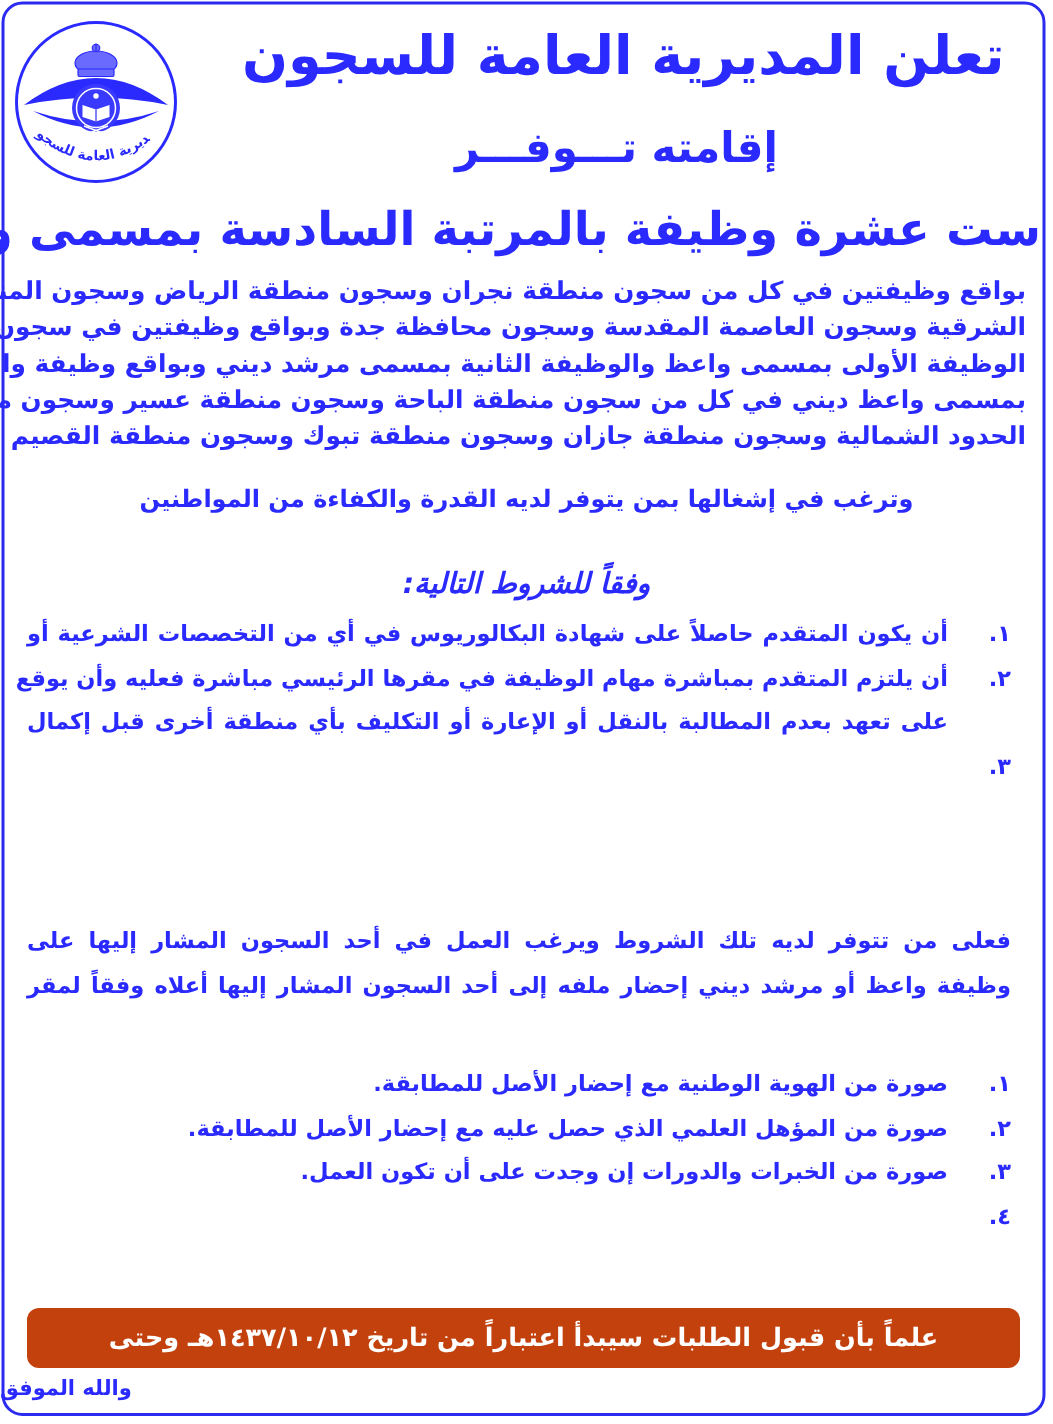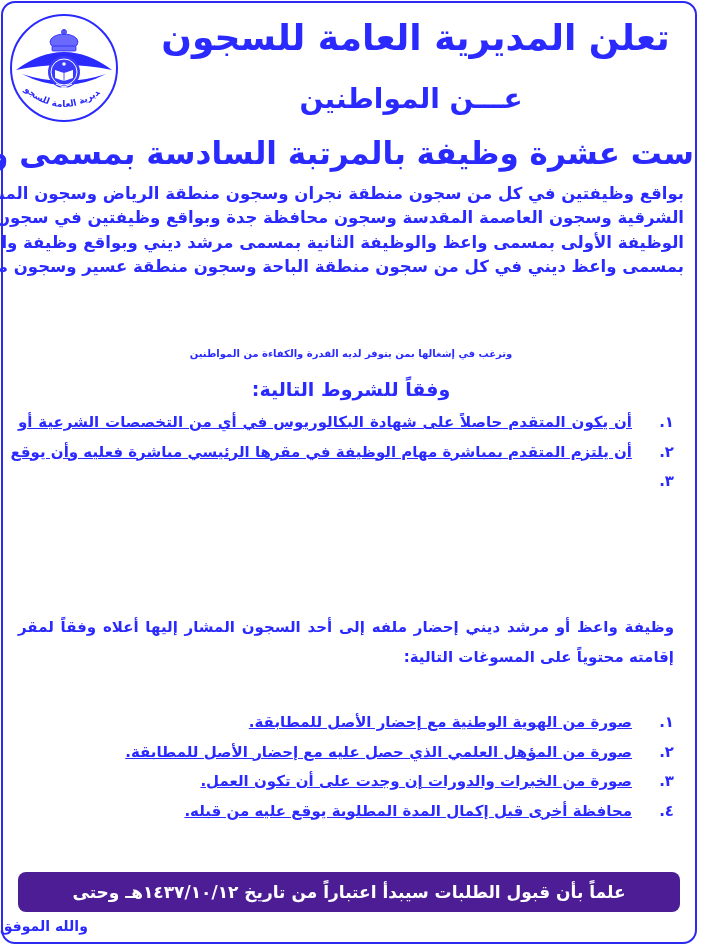--- a/index.html
+++ b/index.html
@@ -29,49 +29,49 @@
     position: absolute; left: 8px; top: 12px; width: 112px; height: 112px;
   }
   .para {
     position: absolute; left: 18px; right: 18px; top: 182px;
     font-size: 16.5px; line-height: 24.3px; color: #2a2aff; text-align: justify;
     text-align-last: center;
   }
   .para .line { display: block; text-align: justify; text-align-last: justify; white-space: nowrap; }
   .para .line.last { text-align-last: center; }
   .desire {
-    position: absolute; left: 18px; right: 18px; top: 343px;
-    text-align: center; font-size: 10px; line-height: 22px; color: #2a2aff;
+    position: absolute; left: 18px; right: 18px; top: 322px;
+    text-align: center; font-size: 16px; line-height: 22px; color: #2a2aff;
   }
   .cond-title {
     position: absolute; left: 18px; right: 18px; top: 374px;
-    text-align: center; font-size: 19px; line-height: 30px; color: #2a2aff;
+    text-align: center; font-size: 19px; line-height: 30px; color: #2a2aff; font-style: italic;
   }
   .cond-list {
     position: absolute; right: 28px; left: 18px; top: 408px;
     font-size: 15px; line-height: 29.5px; color: #2a2aff;
   }
   .item { position: relative; padding-right: 42px; }
   .item .num { position: absolute; right: 0; top: 0; width: 36px; text-align: right; }
-  .item .txt { display: block; text-decoration: underline; }
+  .item .txt { display: block; }
   .item .txt .l { display: block; white-space: nowrap; text-align: justify; text-align-last: justify; }
   .item .txt .l.end { text-align-last: right; }
   .outro {
     position: absolute; right: 28px; left: 18px; top: 613px;
     font-size: 15px; line-height: 29.5px; color: #2a2aff;
   }
   .outro .l { display: block; white-space: nowrap; text-align: justify; text-align-last: justify; }
   .outro .l.end { text-align-last: right; }
   .docs-list {
     position: absolute; right: 28px; left: 18px; top: 708px;
     font-size: 15px; line-height: 29.5px; color: #2a2aff;
   }
   .banner {
     position: absolute; left: 18px; width: 662px; top: 872px; height: 40px;
-    background: #4c1d95; border-radius: 8px;
+    background: #c2410c; border-radius: 8px;
     color: #ffffff; text-align: center; font-size: 17px; line-height: 40px;
   }
   .closing {
     position: absolute; left: 0; right: 0; top: 918px;
     text-align: left; font-size: 14px; line-height: 16px; color: #2a2aff;
   }
 </style>
 </head>
 <body>
 
@@ -100,57 +100,59 @@
 
   <path d="M48 72 L64 78 M64 72 L48 78" stroke="#fff" stroke-width="1.2"></path>
 
   <path id="capArc" d="M18 80 Q56 110 94 80" fill="none"></path>
   <text font-size="9" font-family="DejaVu Sans, sans-serif" font-weight="bold" fill="#2a2aff" direction="rtl">
     <textPath href="#capArc" startOffset="50%" text-anchor="middle">المديرية العامة للسجون</textPath>
   </text>
 </svg>
 
 <div class="title ar">تعلن المديرية العامة للسجون</div>
-<div class="subtitle ar">عـــن المواطنين</div>
+<div class="subtitle ar">إقامته تـــوفـــر</div>
 <div class="headline ar">ست عشرة وظيفة بالمرتبة السادسة بمسمى واعظ ومرشد ديني</div>
 
 <div class="para ar">
   <span class="line">بواقع وظيفتين في كل من سجون منطقة نجران وسجون منطقة الرياض وسجون المنطقة</span>
   <span class="line">الشرقية وسجون العاصمة المقدسة وسجون محافظة جدة وبواقع وظيفتين في سجون الجوف</span>
   <span class="line">الوظيفة الأولى بمسمى واعظ والوظيفة الثانية بمسمى مرشد ديني وبواقع وظيفة واحدة</span>
   <span class="line">بمسمى واعظ ديني في كل من سجون منطقة الباحة وسجون منطقة عسير وسجون منطقة</span>
+  <span class="line last">الحدود الشمالية وسجون منطقة جازان وسجون منطقة تبوك وسجون منطقة القصيم</span>
 </div>
 
 <div class="desire ar">وترغب في إشغالها بمن يتوفر لديه القدرة والكفاءة من المواطنين</div>
 
 <div class="cond-title ar">وفقاً للشروط التالية:</div>
 
 <div class="cond-list ar">
   <div class="item">
     <span class="num">١.</span>
     <span class="txt">
       <span class="l">أن يكون المتقدم حاصلاً على شهادة البكالوريوس في أي من التخصصات الشرعية أو</span>
     </span>
   </div>
   <div class="item">
     <span class="num">٢.</span>
     <span class="txt">
       <span class="l">أن يلتزم المتقدم بمباشرة مهام الوظيفة في مقرها الرئيسي مباشرة فعليه وأن يوقع</span>
+      <span class="l">على تعهد بعدم المطالبة بالنقل أو الإعارة أو التكليف بأي منطقة أخرى قبل إكمال</span>
     </span>
   </div>
   <div class="item">
     <span class="num">٣.</span>
     <span class="txt">
     </span>
   </div>
 </div>
 
 <div class="outro ar">
+  <span class="l">فعلى من تتوفر لديه تلك الشروط  ويرغب العمل في أحد السجون المشار إليها على</span>
   <span class="l">وظيفة واعظ أو مرشد ديني إحضار ملفه إلى أحد السجون المشار إليها أعلاه وفقاً لمقر</span>
-  <span class="l end">إقامته محتوياً على المسوغات التالية:</span>
 </div>
 
 <div class="docs-list ar">
   <div class="item">
     <span class="num">١.</span>
     <span class="txt">
         <span class="l end">صورة من الهوية الوطنية مع إحضار الأصل للمطابقة.</span>
       </span>
   </div>
   <div class="item">
@@ -161,20 +163,19 @@
   </div>
   <div class="item">
     <span class="num">٣.</span>
     <span class="txt">
         <span class="l end">صورة من الخبرات والدورات إن وجدت على أن تكون العمل.</span>
       </span>
   </div>
   <div class="item">
     <span class="num">٤.</span>
     <span class="txt">
-      <span class="l end">محافظة أخرى قبل إكمال المدة المطلوبة يوقع عليه من قبله.</span>
     </span>
   </div>
 </div>
 
 <div class="banner ar">علماً بأن قبول الطلبات سيبدأ اعتباراً من تاريخ ١٤٣٧/١٠/١٢هـ وحتى ١٤٣٧/١٠/١٤هـ.</div>
 
 <div class="closing ar">والله الموفق</div>
 
 </body></html>

